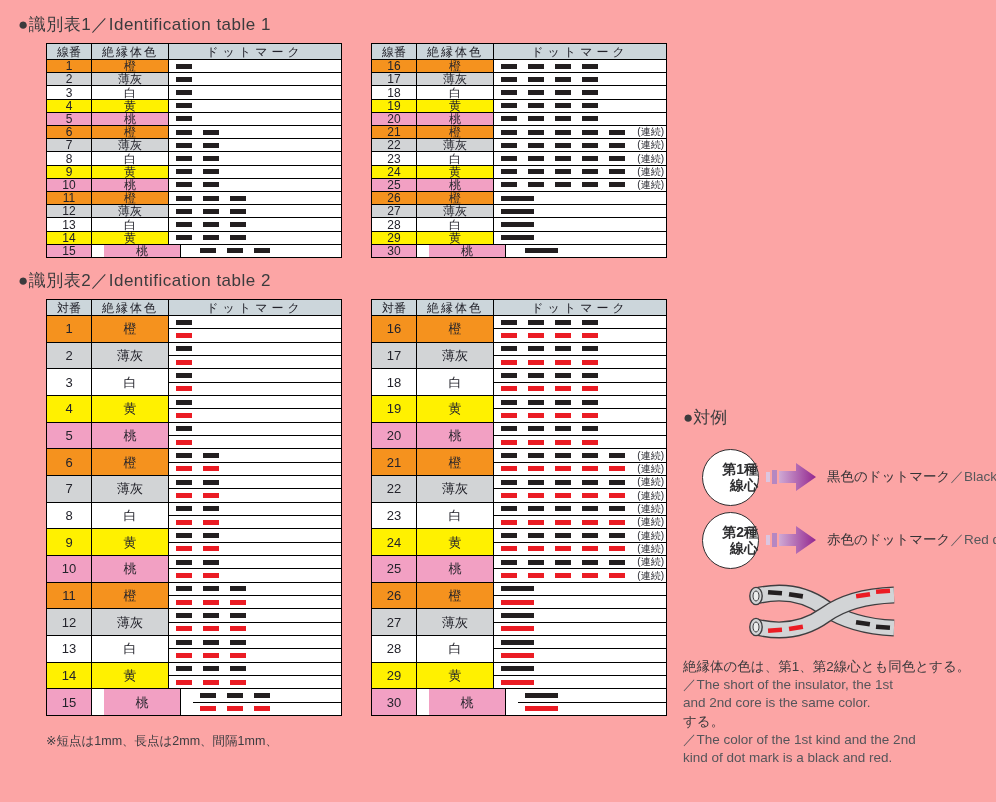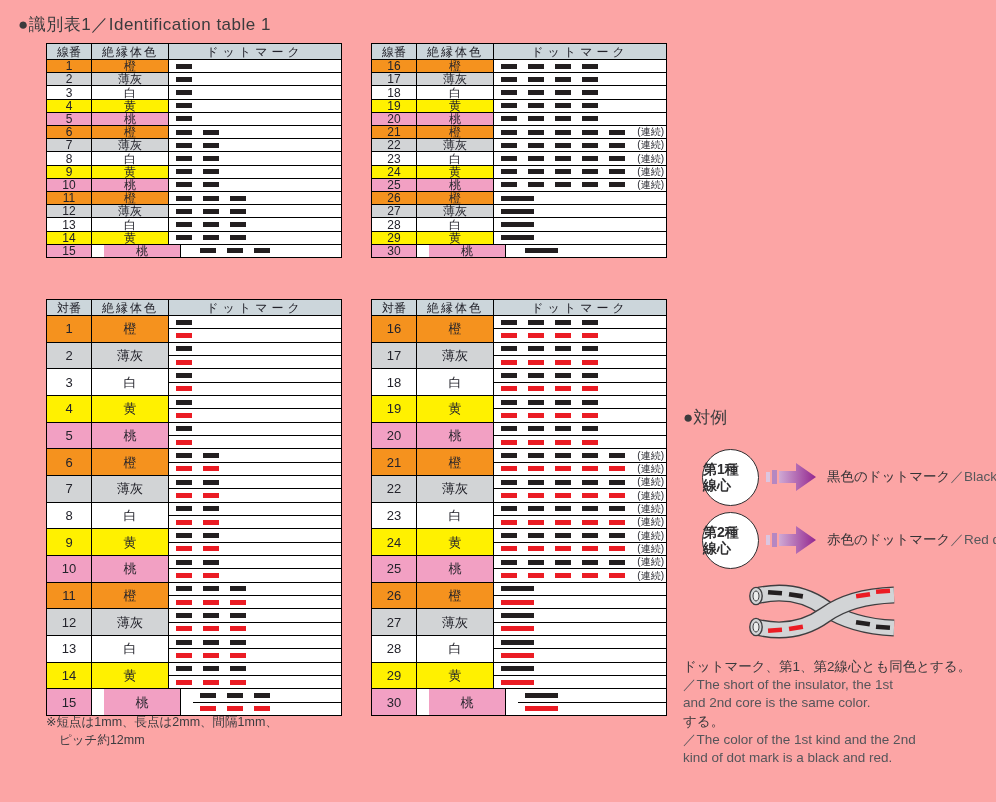--- a/index.html
+++ b/index.html
@@ -42,35 +42,35 @@
   .dash{flex:0 0 auto;width:16px;height:5px;margin-right:11px;}
   .dash.long{width:33px;}
   .dash.black{background:var(--c-black);}
   .dash.red{background:var(--c-red);}
   .cont{margin-left:auto;margin-right:2px;font-size:10px;color:#23232b;line-height:1;
         flex:0 0 auto;letter-spacing:0;}
 
   
   .legend-item{position:absolute;left:702px;display:flex;align-items:center;height:60px;}
   .circle{width:57px;height:57px;border:1.6px solid #2e2e30;border-radius:50%;background:#fff;
-          display:flex;flex-direction:column;align-items:flex-start;justify-content:center;
+          display:flex;flex-direction:column;align-items:flex-end;justify-content:center;
           font-size:14px;font-weight:bold;color:#2e2e30;line-height:1.15;box-sizing:border-box;
           flex:0 0 auto;}
   .arrow-wrap{margin:0 9px 0 7px;flex:0 0 auto;display:flex;align-items:center;}
   .legend-text{display:flex;flex-direction:row;line-height:1.3;white-space:nowrap;}
   .legend-text .jp{font-size:13.5px;color:#333336;}
   .legend-text .en{font-size:13.5px;color:#58585c;}
 
   
   #wire{position:absolute;left:745px;top:583px;}
   #notes{position:absolute;left:683px;top:658px;width:310px;font-size:13.5px;line-height:1.35;}
   #notes .jp{color:#3a3a3d;}
   #notes .en{color:#55555a;}
   #notes .para2{margin-top:13px;}
-  .footnote{position:absolute;top:714px;font-size:12.5px;line-height:1.42;color:#3c3c40;white-space:nowrap;}
+  .footnote{position:absolute;top:733px;font-size:12.5px;line-height:1.42;color:#3c3c40;white-space:nowrap;text-align:center;}
   #fn-jp{left:46px;}
   #fn-en{left:330px;}
   .fn-line2{padding-left:13px;}
 </style>
 </head>
 <body>
 
 <div class="page">
 
   <div class="sec-title" id="title1">●識別表1／Identification table 1</div>
@@ -348,20 +348,21 @@
       </div>
       <div class="trow">
         <div class="cell col1 bg-pink">30</div>
         <div class="cell col2 bg-pink">桃</div>
         <div class="marks col3">
           <span class="dash black long"></span>
         </div>
       </div>
     </div>
 
+  <div class="sec-title" id="title2">●識別表2／Identification table 2</div>
 
   <div class="wtable tall" id="t2l">
       <div class="thead">
         <span class="th col1">対番</span>
         <span class="th col2">絶縁体色</span>
         <span class="th col3">ドットマーク</span>
       </div>
       <div class="trow">
         <div class="cell col1 bg-orange">1</div>
         <div class="cell col2 bg-orange">橙</div>
@@ -909,26 +910,25 @@
     <rect x="111" y="38" width="14" height="4.6" style="fill:var(--c-black)" transform="rotate(8 118 40)"></rect>
     <rect x="131" y="42" width="14" height="4.6" style="fill:var(--c-black)" transform="rotate(4 138 44)"></rect>
 
     <rect x="23" y="45" width="14" height="4.6" style="fill:var(--c-red)" transform="rotate(-4 30 47)"></rect>
     <rect x="44" y="42.5" width="14" height="4.6" style="fill:var(--c-red)" transform="rotate(-9 51 45)"></rect>
     <rect x="111" y="10" width="14" height="4.6" style="fill:var(--c-red)" transform="rotate(-8 118 12)"></rect>
     <rect x="131" y="6" width="14" height="4.6" style="fill:var(--c-red)" transform="rotate(-4 138 8)"></rect>
   </svg>
 
   <div id="notes">
-    <div class="jp">ドットマーク、第1、第2線心とも同色とする。</div>
+    <div class="jp">絶縁体の色は、第1、第2線心とも同色とする。</div>
     <div class="en">／The short of the insulator, the 1st</div>
     <div class="en">and 2nd core is the same color.</div>
     <div class="jp">する。</div>
     <div class="en">／The color of the 1st kind and the 2nd</div>
     <div class="en">kind of dot mark is a black and red.</div>
   </div>
 
   <div class="footnote" id="fn-jp">
     <div>※短点は1mm、長点は2mm、間隔1mm、</div>
-    <div class="fn-line2">ピッチ約12mm</div>
   </div>
 
 </div>
 
 </body></html>

